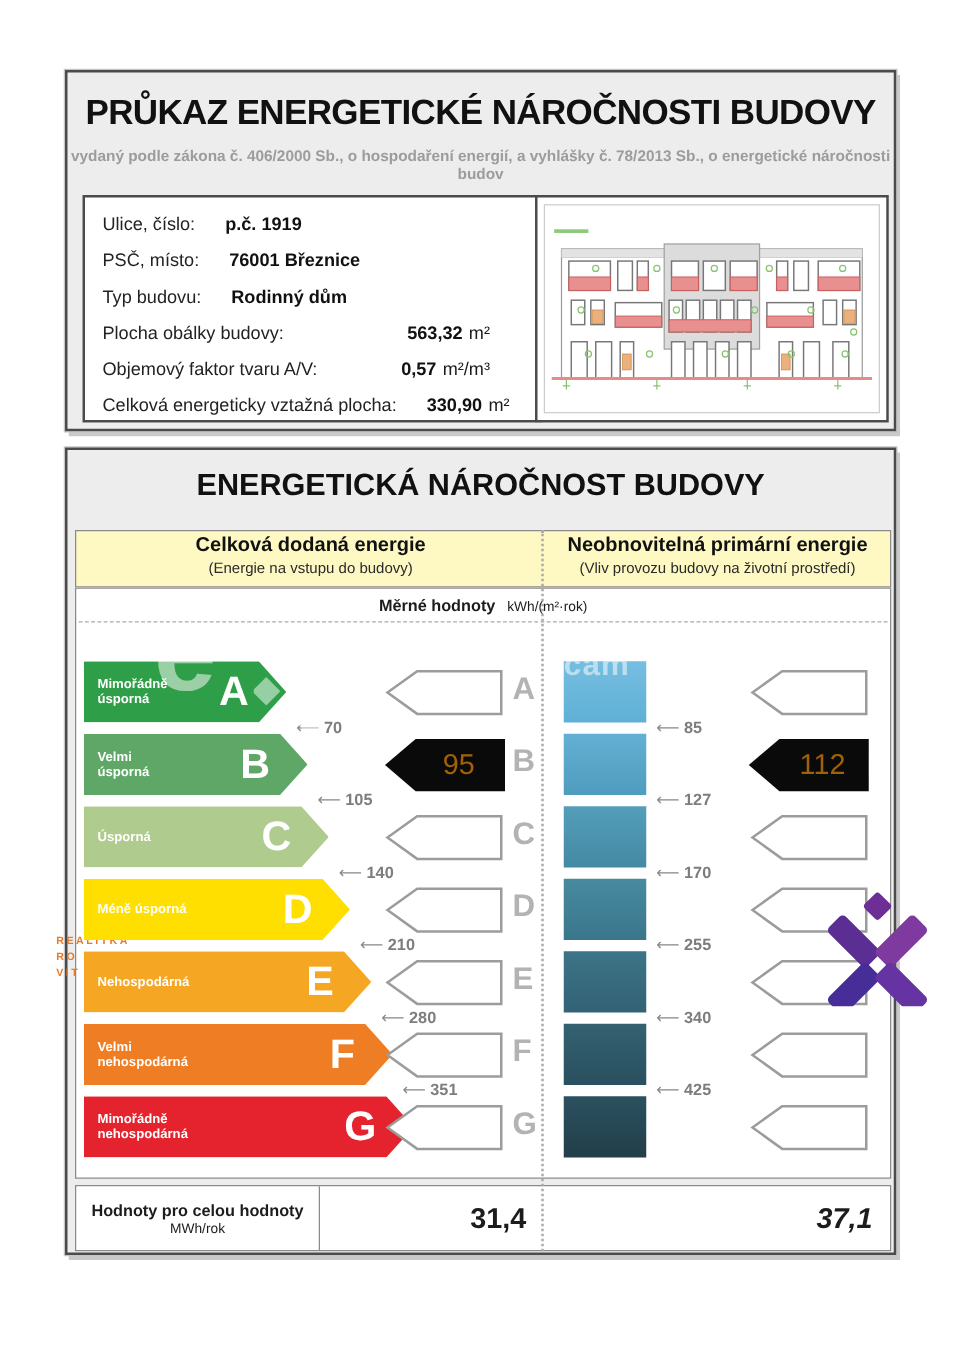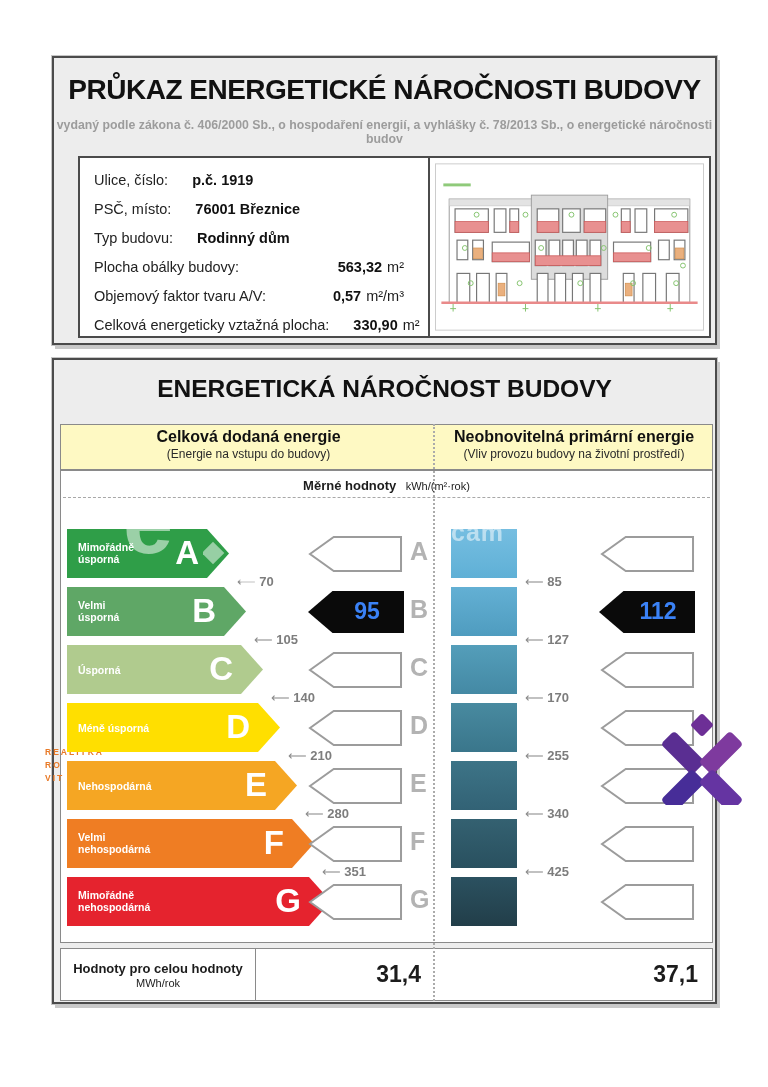--- a/index.html
+++ b/index.html
@@ -6,21 +6,21 @@
   body{width:768px;height:1087px;position:relative;font-family:"Liberation Sans", sans-serif;color:#1c1c1c;overflow:hidden;}
 
   .panel{position:absolute;background:#ededed;border:2px solid #4b4b4b;box-shadow:0 0 0 1px #c6c6c6, 3px 4px 0 #c9c9c9;box-sizing:border-box;}
   #sec1{left:52px;top:56px;width:665px;height:289px;}
   #sec2{left:52px;top:358px;width:665px;height:646px;}
 
   .doc-title{position:absolute;left:0;right:0;top:16px;text-align:center;font-size:28px;font-weight:bold;letter-spacing:-0.5px;color:#111;}
   .doc-subtitle{position:absolute;left:0;right:0;top:60px;text-align:center;font-size:12.3px;font-weight:bold;color:#9c9c9c;}
 
   .white-box{position:absolute;background:#fff;border:2px solid #4b4b4b;box-sizing:border-box;}
-  #info-box{left:24px;top:98px;width:368px;height:182px;padding:14px 14px 0 14px;}
+  #info-box{left:12px;top:98px;width:368px;height:182px;padding:14px 14px 0 14px;}
   #image-box{left:374px;top:98px;width:283px;height:182px;padding:0;}
 
   .info-row{display:flex;align-items:baseline;height:29px;font-size:14.5px;white-space:nowrap;}
   .info-row .lbl{color:#222;}
   .info-row .val{font-weight:bold;margin-left:24px;color:#111;}
   .info-row .unit{margin-left:5px;}
   .info-row.num .val{margin-left:auto;padding-left:12px;}
   .info-row.num{padding-right:26px;}
 
   #sec2 .s2-title{position:absolute;left:0;right:0;top:15px;text-align:center;font-size:24.5px;font-weight:bold;color:#111;}
@@ -47,39 +47,39 @@
   .thr{position:absolute;z-index:1;font-size:13px;font-weight:bold;color:#7d7d7d;white-space:nowrap;}
   .thr::before{content:"⟵ ";font-weight:normal;color:#8a8a8a;}
 
   .arrow{position:absolute;width:95px;height:38px;z-index:1;}
   .arrow.mid{left:247px;}
   .arrow.rgt{left:539px;}
   .arrow.black{height:44px;width:98px;}
   .arrow.black.mid{left:246px;}
   .arrow.black.rgt{left:537px;}
   .arrow svg{display:block;width:100%;height:100%;}
-  .arrow-value{position:absolute;left:22px;right:0;top:50%;transform:translateY(-52%);text-align:center;color:#3b82f6;font-size:23px;font-weight:bold;}
+  .arrow-value{position:absolute;left:22px;right:0;top:50%;transform:translateY(-52%);text-align:center;color:#a16207;font-size:23px;font-weight:normal;}
   .mid-letter{position:absolute;left:349px;z-index:1;font-size:25px;font-weight:bold;color:#b3b3b3;}
 
   .blk{position:absolute;left:390px;width:66px;height:49px;z-index:1;}
   .b0{background:linear-gradient(#76bee1,#5fb0d6);}
   .b1{background:linear-gradient(#63b0d4,#4f9cbf);}
   .b2{background:linear-gradient(#549eba,#4489a4);}
   .b3{background:linear-gradient(#488aa0,#3a768b);}
   .b4{background:linear-gradient(#3d7487,#326275);}
   .b5{background:linear-gradient(#346171,#29505f);}
   .b6{background:linear-gradient(#2b5160,#223e49);}
 
   #bottom-box{position:absolute;left:6px;top:588px;width:653px;height:53px;background:#fff;border:1px solid #8a8a8a;box-sizing:border-box;}
   #bottom-cell{position:absolute;left:0;top:0;bottom:0;width:194px;border-right:1px solid #8a8a8a;display:flex;flex-direction:column;align-items:center;justify-content:center;}
   #bottom-cell .bc-label{font-size:13px;font-weight:bold;}
   #bottom-cell .bc-unit{font-size:11px;margin-top:1px;}
   .bottom-val{position:absolute;top:0;bottom:0;display:flex;align-items:center;font-size:23px;font-weight:bold;}
   #bottom-val-left{left:240px;width:120px;justify-content:flex-end;}
-  #bottom-val-right{right:14px;}
+  #bottom-val-right{right:14px;font-style:italic;}
 
   
   .wm{position:absolute;color:rgba(255,255,255,0.52);font-weight:bold;z-index:2;pointer-events:none;}
   #wm-e{left:62px;top:6px;font-size:90px;line-height:1;}
   #wm-cam{left:390px;top:47px;font-size:25px;letter-spacing:1px;}
   #wm-checkers{left:142px;top:56px;z-index:2;pointer-events:none;position:absolute;}
   .wm-orange{position:absolute;z-index:0;font-size:8.5px;font-weight:bold;letter-spacing:2px;color:#e87a28;white-space:nowrap;pointer-events:none;}
 
   #logo{position:absolute;left:653px;top:713px;z-index:10;}
 </style>

